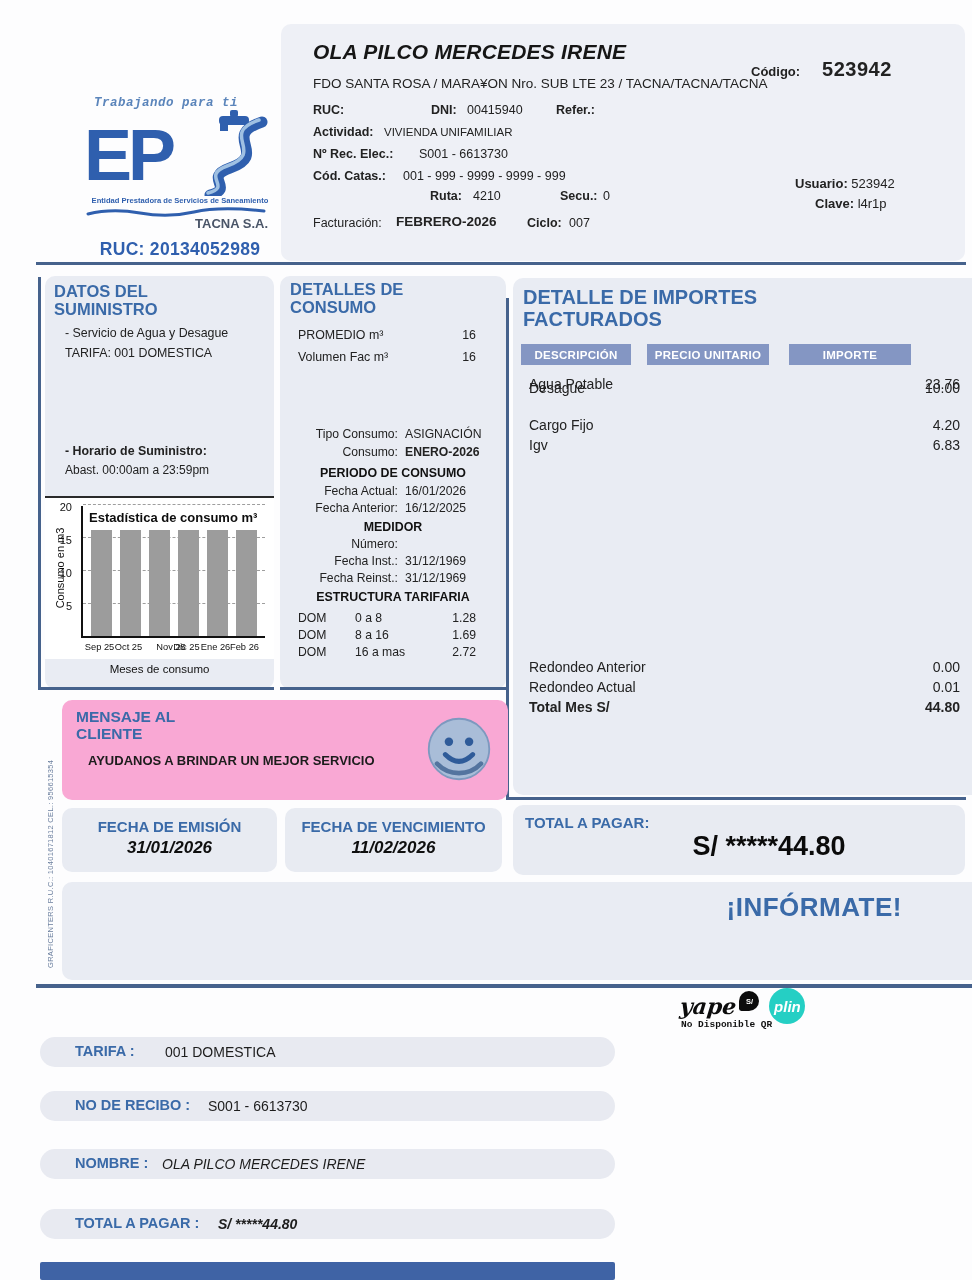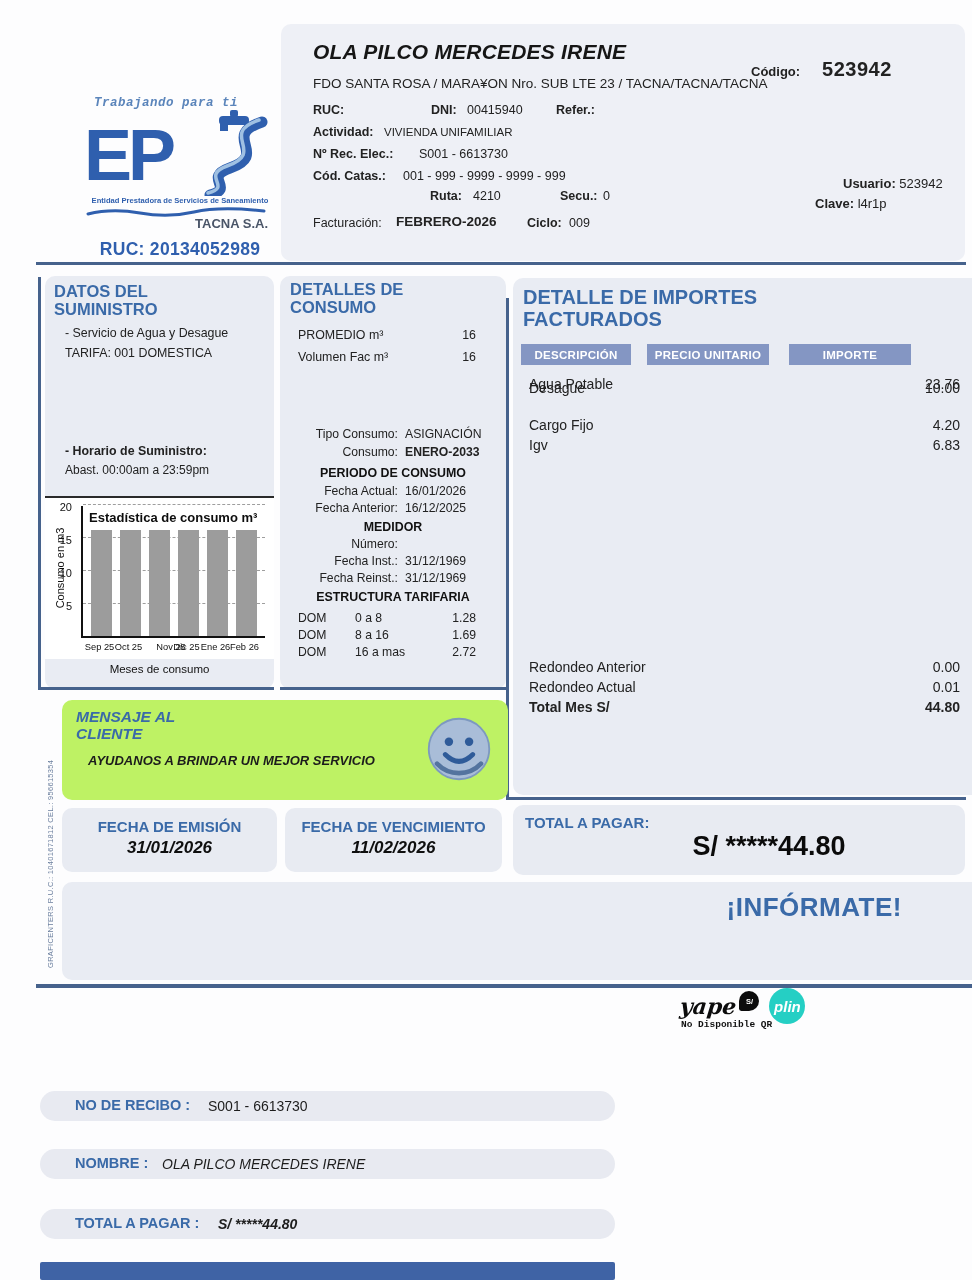--- a/index.html
+++ b/index.html
@@ -61,21 +61,21 @@
   .tar-row .c1 { position:absolute; left:18px; } .tar-row .c2 { position:absolute; left:75px; } .tar-row .c3 { position:absolute; right:30px; }
 
   
   #importes-box { left:513px; top:278px; width:509px; height:517px; }
   #importes-box .sec-title { position:absolute; left:10px; top:9px; font-size:20px; width:330px; }
   .chip { position:absolute; top:66px; height:21px; background:#8496c3; color:#fff; font-size:11.5px; font-weight:bold;
           display:flex; align-items:center; justify-content:center; letter-spacing:.3px; }
   .imp-row { position:absolute; left:16px; right:62px; display:flex; justify-content:space-between; font-size:14px; }
 
   
-  #mensaje-box { left:62px; top:700px; width:446px; height:100px; background:#bef264; border-radius:10px;font-style:italic; }
+  #mensaje-box { left:62px; top:700px; width:446px; height:100px; background:#f9a8d4; border-radius:10px; }
   #mensaje-box .sec-title { position:absolute; left:14px; top:9px; font-size:15.5px; width:120px; }
   #mensaje-body { position:absolute; left:26px; top:53px; font-size:13px; font-weight:bold; color:#1c1c1c; }
   .fecha-box { top:808px; height:64px; background:#e8ebf2; border-radius:10px; text-align:center; }
   .fecha-box .fl { margin-top:10px; font-size:15px; font-weight:bold; color:#3a6aa8; }
   .fecha-box .fv { margin-top:3px; font-size:17px; font-weight:bold; font-style:italic; color:#0f0f0f; }
   #totalpagar-box { left:513px; top:805px; width:452px; height:70px; background:#e8ebf2; border-radius:10px; }
   #totalpagar-label { position:absolute; left:12px; top:9px; font-size:15px; font-weight:bold; color:#3a6aa8; }
   #totalpagar-value { position:absolute; left:60px; right:0; top:26px; text-align:center; font-size:27px; font-weight:bold; color:#0b0b0b; }
   #informate-box { left:62px; top:882px; width:910px; height:98px; background:#e9ecf3; border-radius:10px 0 0 10px; }
   #informate-text { position:absolute; right:70px; top:10px; font-size:26px; font-weight:bold; color:#3a6aa8; letter-spacing:.5px; }
@@ -123,33 +123,33 @@
     <div class="row" style="left:138px; top:123px;"><span>S001 - 6613730</span></div>
 
     <div class="row" style="left:32px; top:145px;"><span class="b">Cód. Catas.:</span></div>
     <div class="row" style="left:122px; top:145px;"><span>001 - 999 - 9999 - 9999 - 999</span></div>
 
     <div class="row" style="left:149px; top:165px;"><span class="b">Ruta:</span></div>
     <div class="row" style="left:192px; top:165px;"><span>4210</span></div>
     <div class="row" style="left:279px; top:165px;"><span class="b">Secu.:</span></div>
     <div class="row" style="left:322px; top:165px;"><span>0</span></div>
 
-    <div class="row" style="left:514px; top:152px; font-size:13px;margin-left:48px;">
+    <div class="row" style="left:514px; top:152px; font-size:13px;">
       <span class="b">Usuario:</span>
       <span>523942</span>
     </div>
     <div class="row" style="left:534px; top:172px; font-size:13px;">
       <span class="b">Clave:</span>
       <span>l4r1p</span>
     </div>
 
     <div class="row" style="left:32px; top:192px;"><span>Facturación:</span></div>
     <div class="row" style="left:115px; top:190px; font-size:13.5px;"><span class="b">FEBRERO-2026</span></div>
     <div class="row" style="left:246px; top:192px;"><span class="b">Ciclo:</span></div>
-    <div class="row" style="left:288px; top:192px;"><span>009</span></div>
+    <div class="row" style="left:288px; top:192px;"><span>007</span></div>
   </div>
 
   <div class="abs" id="logo">
     <div id="logo-tagline">Trabajando para ti</div>
     <svg width="188" height="86" viewBox="0 0 188 86">
       <text x="0" y="70" font-family="Liberation Sans, sans-serif" font-size="72" font-weight="bold" fill="#2f5fae" letter-spacing="-4">EP</text>
       <g>
         <rect x="135" y="6" width="30" height="9" rx="4" fill="#2f5fae"></rect>
         <rect x="146" y="0" width="8" height="7" rx="2" fill="#2f5fae"></rect>
         <rect x="136" y="13" width="8" height="8" fill="#2f5fae"></rect>
@@ -220,21 +220,21 @@
       <span>Volumen Fac m³</span>
       <span>16</span>
     </div>
 
     <div class="kv" style="top:151px;">
         <span class="k">Tipo Consumo:</span>
         <span class="v">ASIGNACIÓN</span>
       </div>
     <div class="kv" style="top:169px;">
         <span class="k">Consumo:</span>
-        <span class="v b">ENERO-2033</span>
+        <span class="v b">ENERO-2026</span>
       </div>
 
     <div class="center-b" style="top:190px;">PERIODO DE CONSUMO</div>
     <div class="kv" style="top:208px;">
         <span class="k">Fecha Actual:</span>
         <span class="v">16/01/2026</span>
       </div>
     <div class="kv" style="top:225px;">
         <span class="k">Fecha Anterior:</span>
         <span class="v">16/12/2025</span>
@@ -347,20 +347,24 @@
 
   <div class="abs rule" style="left:36px; top:984px; width:936px; height:4px;"></div>
 
   <div class="abs" id="payments">
     <span id="yape-text">yape</span>
     <span id="yape-bubble">S/</span>
     <span id="plin-circle">plin</span>
   </div>
   <div class="abs" id="qr-note">No Disponible QR</div>
 
+  <div class="abs sum-row" style="top:1037px;">
+    <span class="sl">TARIFA :</span>
+    <span class="sv" style="left:125px;">001 DOMESTICA</span>
+  </div>
   <div class="abs sum-row" style="top:1091px;">
     <span class="sl">NO DE RECIBO :</span>
     <span class="sv" style="left:168px;">S001 - 6613730</span>
   </div>
   <div class="abs sum-row" style="top:1149px;">
     <span class="sl">NOMBRE :</span>
     <span class="sv i" style="left:122px;">OLA PILCO MERCEDES IRENE</span>
   </div>
   <div class="abs sum-row" style="top:1209px;">
     <span class="sl">TOTAL A PAGAR :</span>

